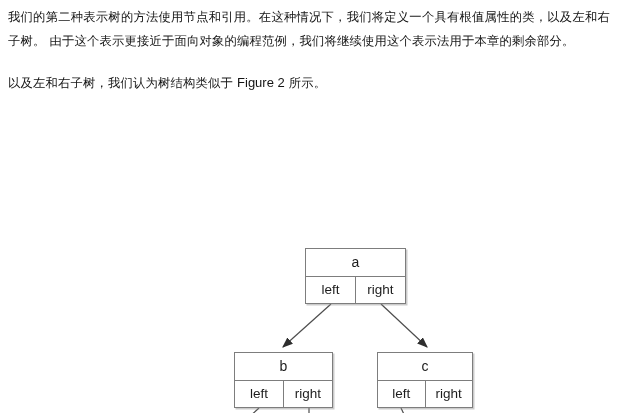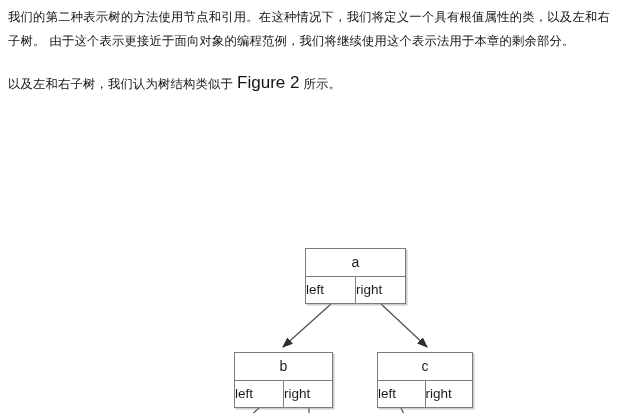--- a/index.html
+++ b/index.html
@@ -32,21 +32,21 @@
     letter-spacing: 0.2px;
     color: #141414;
     text-align: justify;
     margin: 0;
   }
   .para.p2 {
     margin-top: 18px;
   }
   .latin {
     font-family: "Liberation Sans", "DejaVu Sans", sans-serif;
-    font-size: 17px;
+    font-size: 13px;
     letter-spacing: 0;
   }
 
   
   .figure {
     position: absolute;
     left: 0;
     top: 118px;
     width: 618px;
     height: 295px;
@@ -75,20 +75,21 @@
     font-size: 14px;
     color: #1c1c1c;
   }
   .node .cells {
     display: flex;
     height: 26px;
   }
   .node .cell {
     flex: 1 1 50%;
     line-height: 26px;
+    text-align: center;
     font-family: "Liberation Sans", "DejaVu Sans", sans-serif;
     font-size: 13.5px;
     color: #1c1c1c;
   }
   .node .cell.left {
     border-right: 1px solid #7d7d7d;
   }
 
   
   #node-a { left: 305px; top: 130px; width: 101px; }

